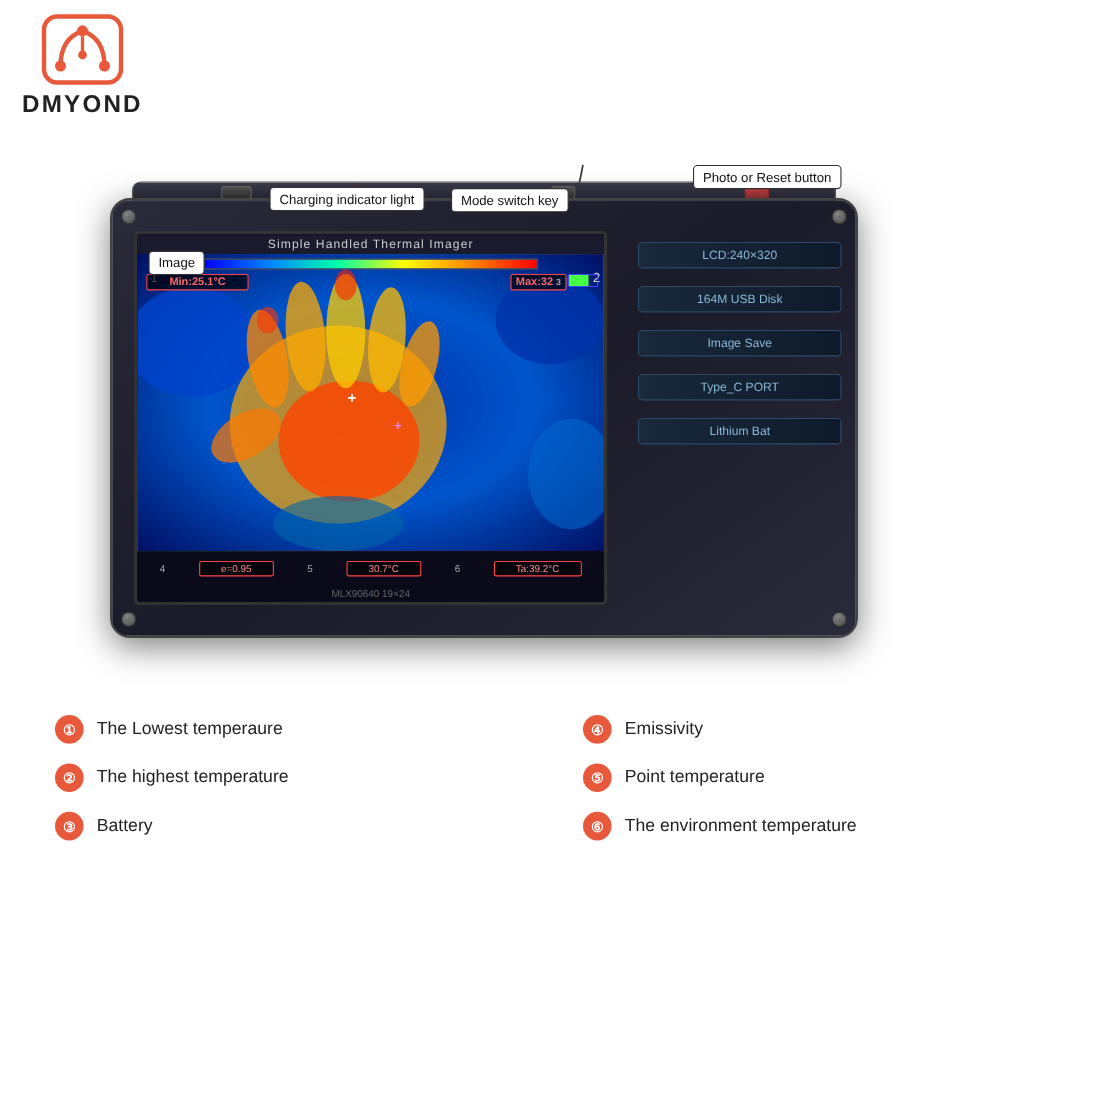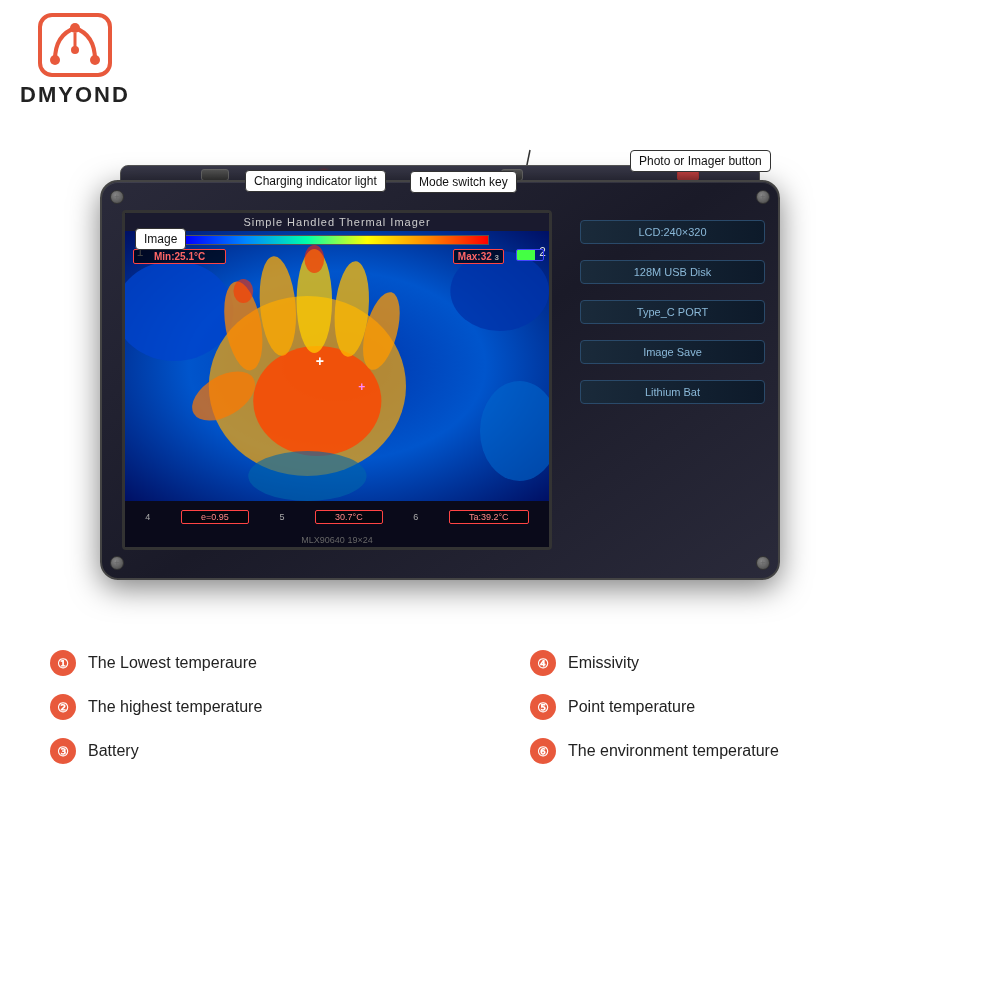--- a/index.html
+++ b/index.html
@@ -195,21 +195,21 @@
       color: #ff6666;
       font-size: 10px;
       padding: 1px 20px;
       border-radius: 2px;
       font-weight: bold;
     }
 
     .temp-max-box {
       position: absolute;
       top: 18px;
-      right: 45px;
+      right: 34px;
       background: rgba(0,0,0,0.7);
       border: 1.5px solid #f44;
       color: #ff6666;
       font-size: 10px;
       padding: 1px 4px;
       border-radius: 2px;
       font-weight: bold;
     }
 
     .battery-box {
@@ -368,21 +368,21 @@
 </div>
 
 <div class="device-wrapper">
 
   <div class="callout" style="top: 128px; left: 55px;">Image</div>
 
   <div class="callout" style="top: 70px; left: 165px;">Charging indicator light</div>
 
   <div class="callout" style="top: 35px; left: 330px; margin-top: 36px;">Mode switch key</div>
 
-  <div class="callout" style="top: 50px; left: 550px;">Photo or Imager button</div>
+  <div class="callout" style="top: 50px; left: 550px;">Photo or Reset button</div>
 
   <svg class="overlay-svg">
 
     <line x1="85" y1="143" x2="120" y2="162" stroke="#333" stroke-width="1.5"></line>
 
     <line x1="255" y1="84" x2="255" y2="148" stroke="#333" stroke-width="1.5"></line>
 
     <line x1="450" y1="50" x2="430" y2="148" stroke="#333" stroke-width="1.5"></line>
 
     <line x1="680" y1="65" x2="635" y2="148" stroke="#333" stroke-width="1.5"></line>
@@ -479,23 +479,23 @@
         <span class="lcd-stat">30.7°C</span>
         <span class="lcd-label">6</span>
         <span class="lcd-stat">Ta:39.2°C</span>
       </div>
 
       <div class="lcd-model-info">MLX90640  19×24</div>
     </div>
 
     <div class="spec-panel">
       <div class="spec-item">LCD:240×320</div>
-      <div class="spec-item">128M USB Disk</div>
+      <div class="spec-item">164M USB Disk</div>
+      <div class="spec-item">Image Save</div>
       <div class="spec-item">Type_C PORT</div>
-      <div class="spec-item">Image Save</div>
       <div class="spec-item">Lithium Bat</div>
     </div>
   </div>
 </div>
 
 <div class="feature-list">
   <div class="feature-item">
     <div class="feature-number">①</div>
     <div class="feature-text">The Lowest temperaure</div>
   </div>

